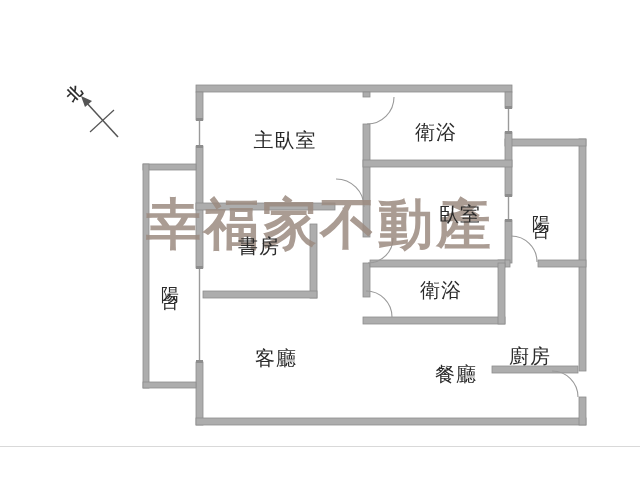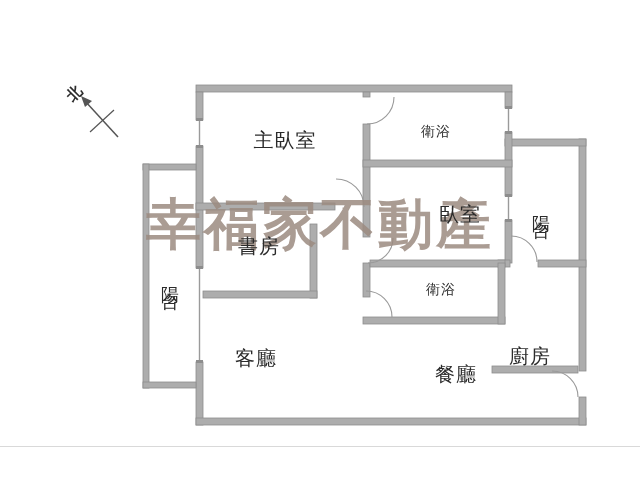--- a/index.html
+++ b/index.html
@@ -9,21 +9,21 @@
   #watermark{
     position:absolute;left:146px;top:197px;z-index:2;
     font-size:55px;font-weight:bold;letter-spacing:3px;line-height:1;
     opacity:.85;white-space:nowrap;user-select:none;
   }
   .room-label{
     position:absolute;z-index:3;color:var(--c-label,#2b2b2b);
     font-size:20px;letter-spacing:1px;white-space:nowrap;
     transform:translate(-50%,-50%);
   }
-  .room-label.small{font-size:14px;}
+  .room-label.small{font-size:20px;}
   .room-label.vertical{
     writing-mode:vertical-rl;text-orientation:upright;
     letter-spacing:5px;font-size:18px;white-space:normal;
   }
   #footer-line{position:absolute;left:0;top:446px;width:640px;height:1px;
     background:var(--c-footer-line,#d9d9d9);z-index:1;}
 </style>
 </head>
 <body>
 
@@ -103,19 +103,19 @@
   </svg>
 
   <div id="watermark" style="color: rgb(156, 139, 129);">幸福家不動產</div>
 
   <div class="room-label" style="left:285px;top:140px">主臥室</div>
   <div class="room-label small" style="left:436px;top:132px">衛浴</div>
   <div class="room-label" style="left:460px;top:214px">臥室</div>
   <div class="room-label vertical" style="left:541px;top:207px;transform:translate(-50%,-50%)">陽台</div>
   <div class="room-label vertical" style="left:170px;top:278px;transform:translate(-50%,-50%)">陽台</div>
   <div class="room-label" style="left:259px;top:246px">書房</div>
-  <div class="room-label" style="left:256px;top:358px">客廳</div>
+  <div class="room-label" style="left:276px;top:358px">客廳</div>
   <div class="room-label" style="left:456px;top:374px">餐廳</div>
   <div class="room-label" style="left:530px;top:356px">廚房</div>
   <div class="room-label small" style="left:441px;top:290px">衛浴</div>
 
   <div id="footer-line"></div>
 </div>
 
 </body></html>

